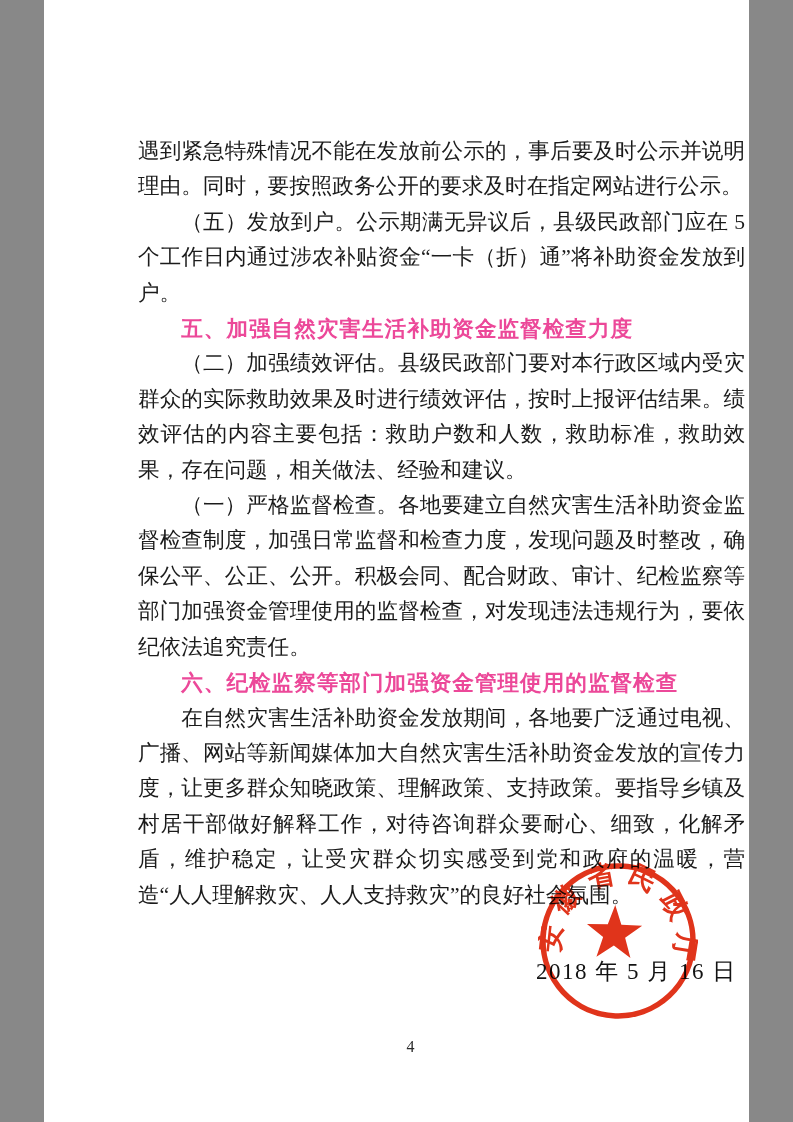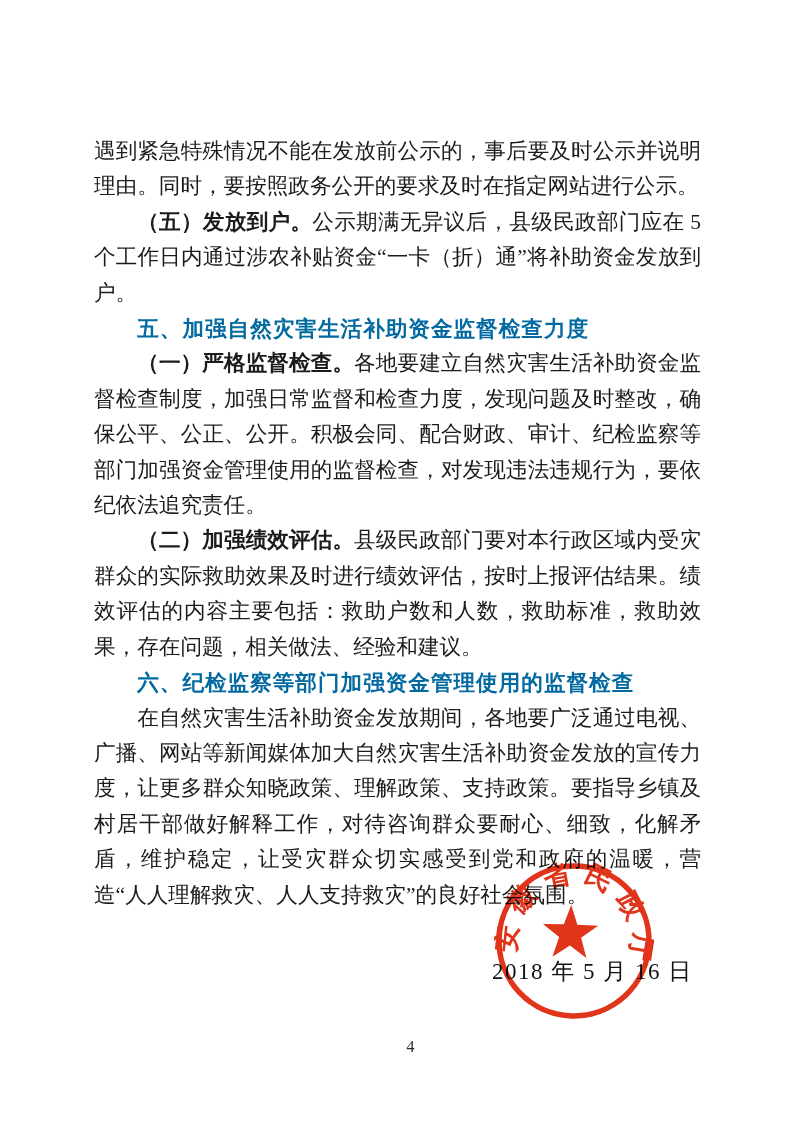--- a/index.html
+++ b/index.html
@@ -1,18 +1,18 @@
 <!DOCTYPE html>
 <html><head>
 <meta charset="utf-8">
 <style>
   html, body { margin: 0; padding: 0; background: #888; }
   .page {
     position: relative;
-    width: 793px;
+    width: 705px;
     height: 1122px;
     margin: 0 auto;
     background: #ffffff;
     font-family: "Liberation Serif", "DejaVu Serif", serif;
     color: #1b1b1b;
     overflow: hidden;
   }
   .text-block {
     position: absolute;
     left: 94px;
@@ -20,28 +20,28 @@
     width: 607px;
     font-size: 21.6px;
     line-height: 35.4px;
     text-align: justify;
   }
   .para {
     margin: 0;
     text-indent: 2em;
   }
   .para.no-indent { text-indent: 0; }
-  .lead { font-weight: bold; }
+  .lead { font-weight: normal; }
   .heading {
     margin: 0;
     text-indent: 2em;
     font-family: "Liberation Sans", "DejaVu Sans", sans-serif;
     font-weight: 700;
     letter-spacing: 1px;
-    color: #0369a1;
+    color: #ec4899;
   }
   .issue-date {
     position: absolute;
     left: 492px;
     top: 956px;
     font-size: 23px;
     letter-spacing: 1.5px;
     color: #121212;
     white-space: nowrap;
     z-index: 1;
@@ -72,23 +72,23 @@
 <div class="page">
 
   <div class="text-block">
 
     <p class="para no-indent"><span>遇到紧急特殊情况不能在发放前公示的，事后要及时公示并说明理由。同时，要按照政务公开的要求及时在指定网站进行公示。</span></p>
 
     <p class="para"><span class="lead">（五）发放到户。</span><span>公示期满无异议后，县级民政部门应在 5 个工作日内通过涉农补贴资金“一卡（折）通”将补助资金发放到户。</span></p>
 
     <p class="heading">五、加强自然灾害生活补助资金监督检查力度</p>
 
+    <p class="para"><span class="lead">（二）加强绩效评估。</span><span>县级民政部门要对本行政区域内受灾群众的实际救助效果及时进行绩效评估，按时上报评估结果。绩效评估的内容主要包括：救助户数和人数，救助标准，救助效果，存在问题，相关做法、经验和建议。</span></p>
+
     <p class="para"><span class="lead">（一）严格监督检查。</span><span>各地要建立自然灾害生活补助资金监督检查制度，加强日常监督和检查力度，发现问题及时整改，确保公平、公正、公开。积极会同、配合财政、审计、纪检监察等部门加强资金管理使用的监督检查，对发现违法违规行为，要依纪依法追究责任。</span></p>
-
-    <p class="para"><span class="lead">（二）加强绩效评估。</span><span>县级民政部门要对本行政区域内受灾群众的实际救助效果及时进行绩效评估，按时上报评估结果。绩效评估的内容主要包括：救助户数和人数，救助标准，救助效果，存在问题，相关做法、经验和建议。</span></p>
 
     <p class="heading">六、纪检监察等部门加强资金管理使用的监督检查</p>
 
     <p class="para"><span>在自然灾害生活补助资金发放期间，各地要广泛通过电视、广播、网站等新闻媒体加大自然灾害生活补助资金发放的宣传力度，让更多群众知晓政策、理解政策、支持政策。要指导乡镇及村居干部做好解释工作，对待咨询群众要耐心、细致，化解矛盾，维护稳定，让受灾群众切实感受到党和政府的温暖，营造“人人理解救灾、人人支持救灾”的良好社会氛围。</span></p>
 
   </div>
 
   <div class="issue-date">2018 年 5 月 16 日</div>
 
   <svg class="seal" viewBox="0 0 160 160" xmlns="http://www.w3.org/2000/svg">

